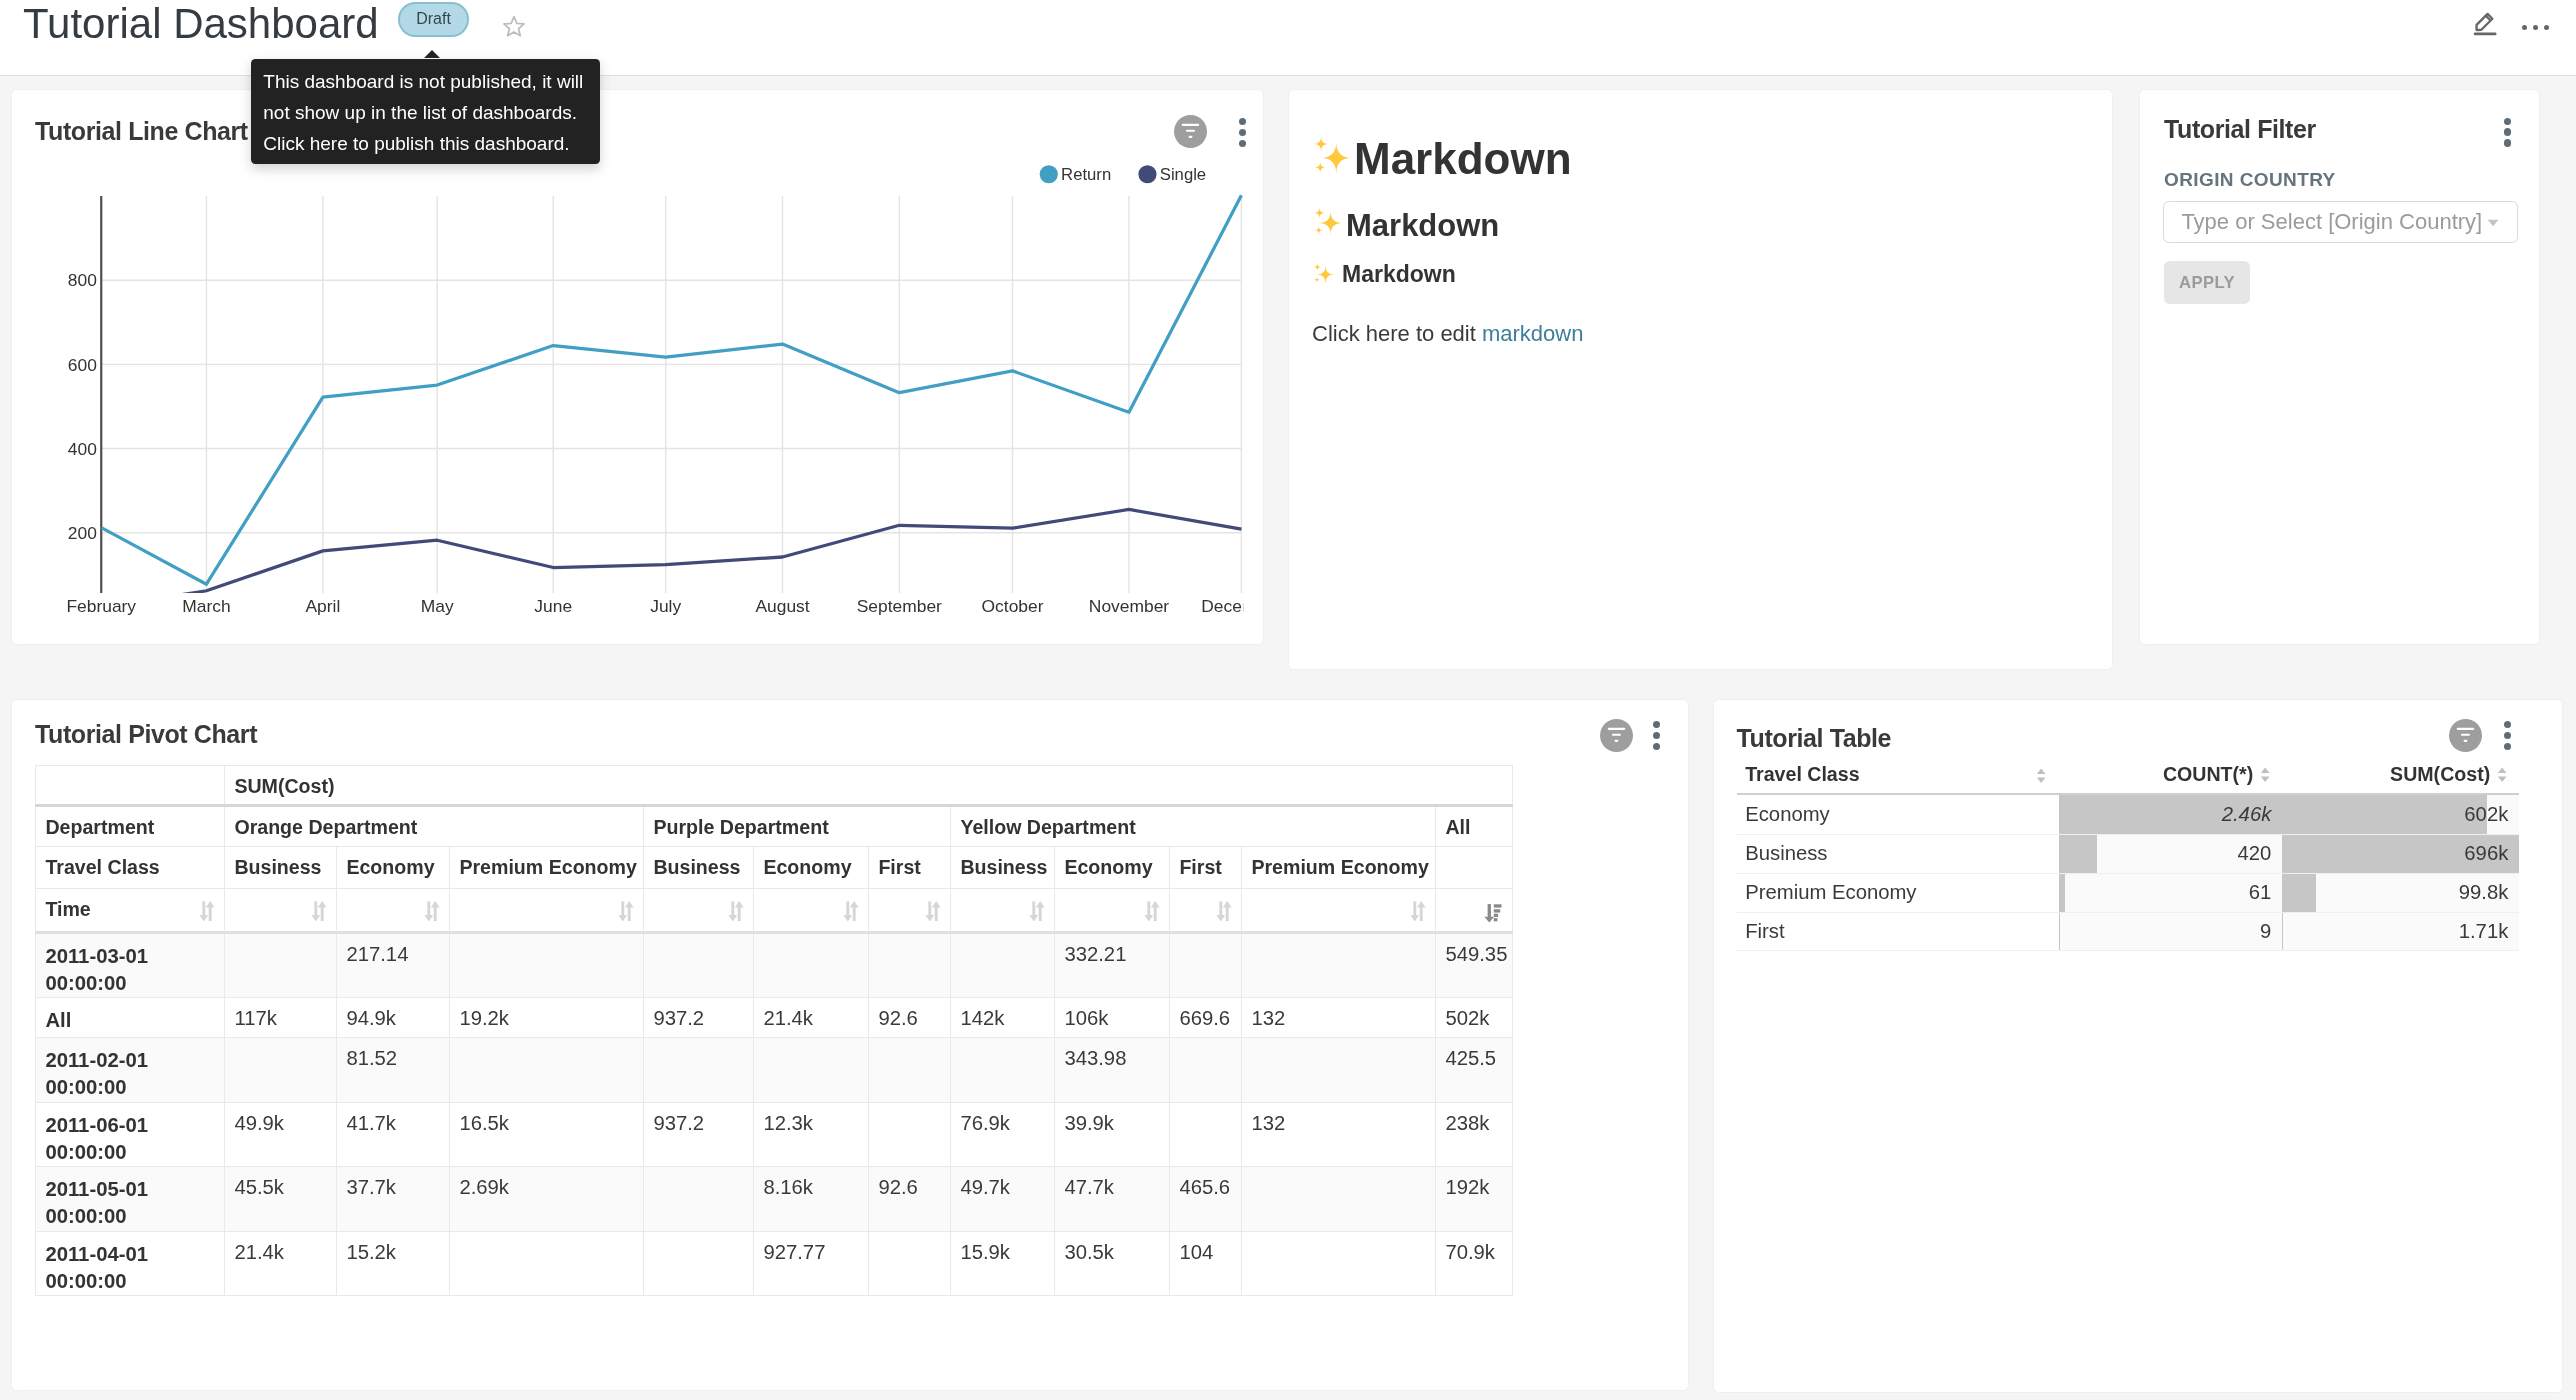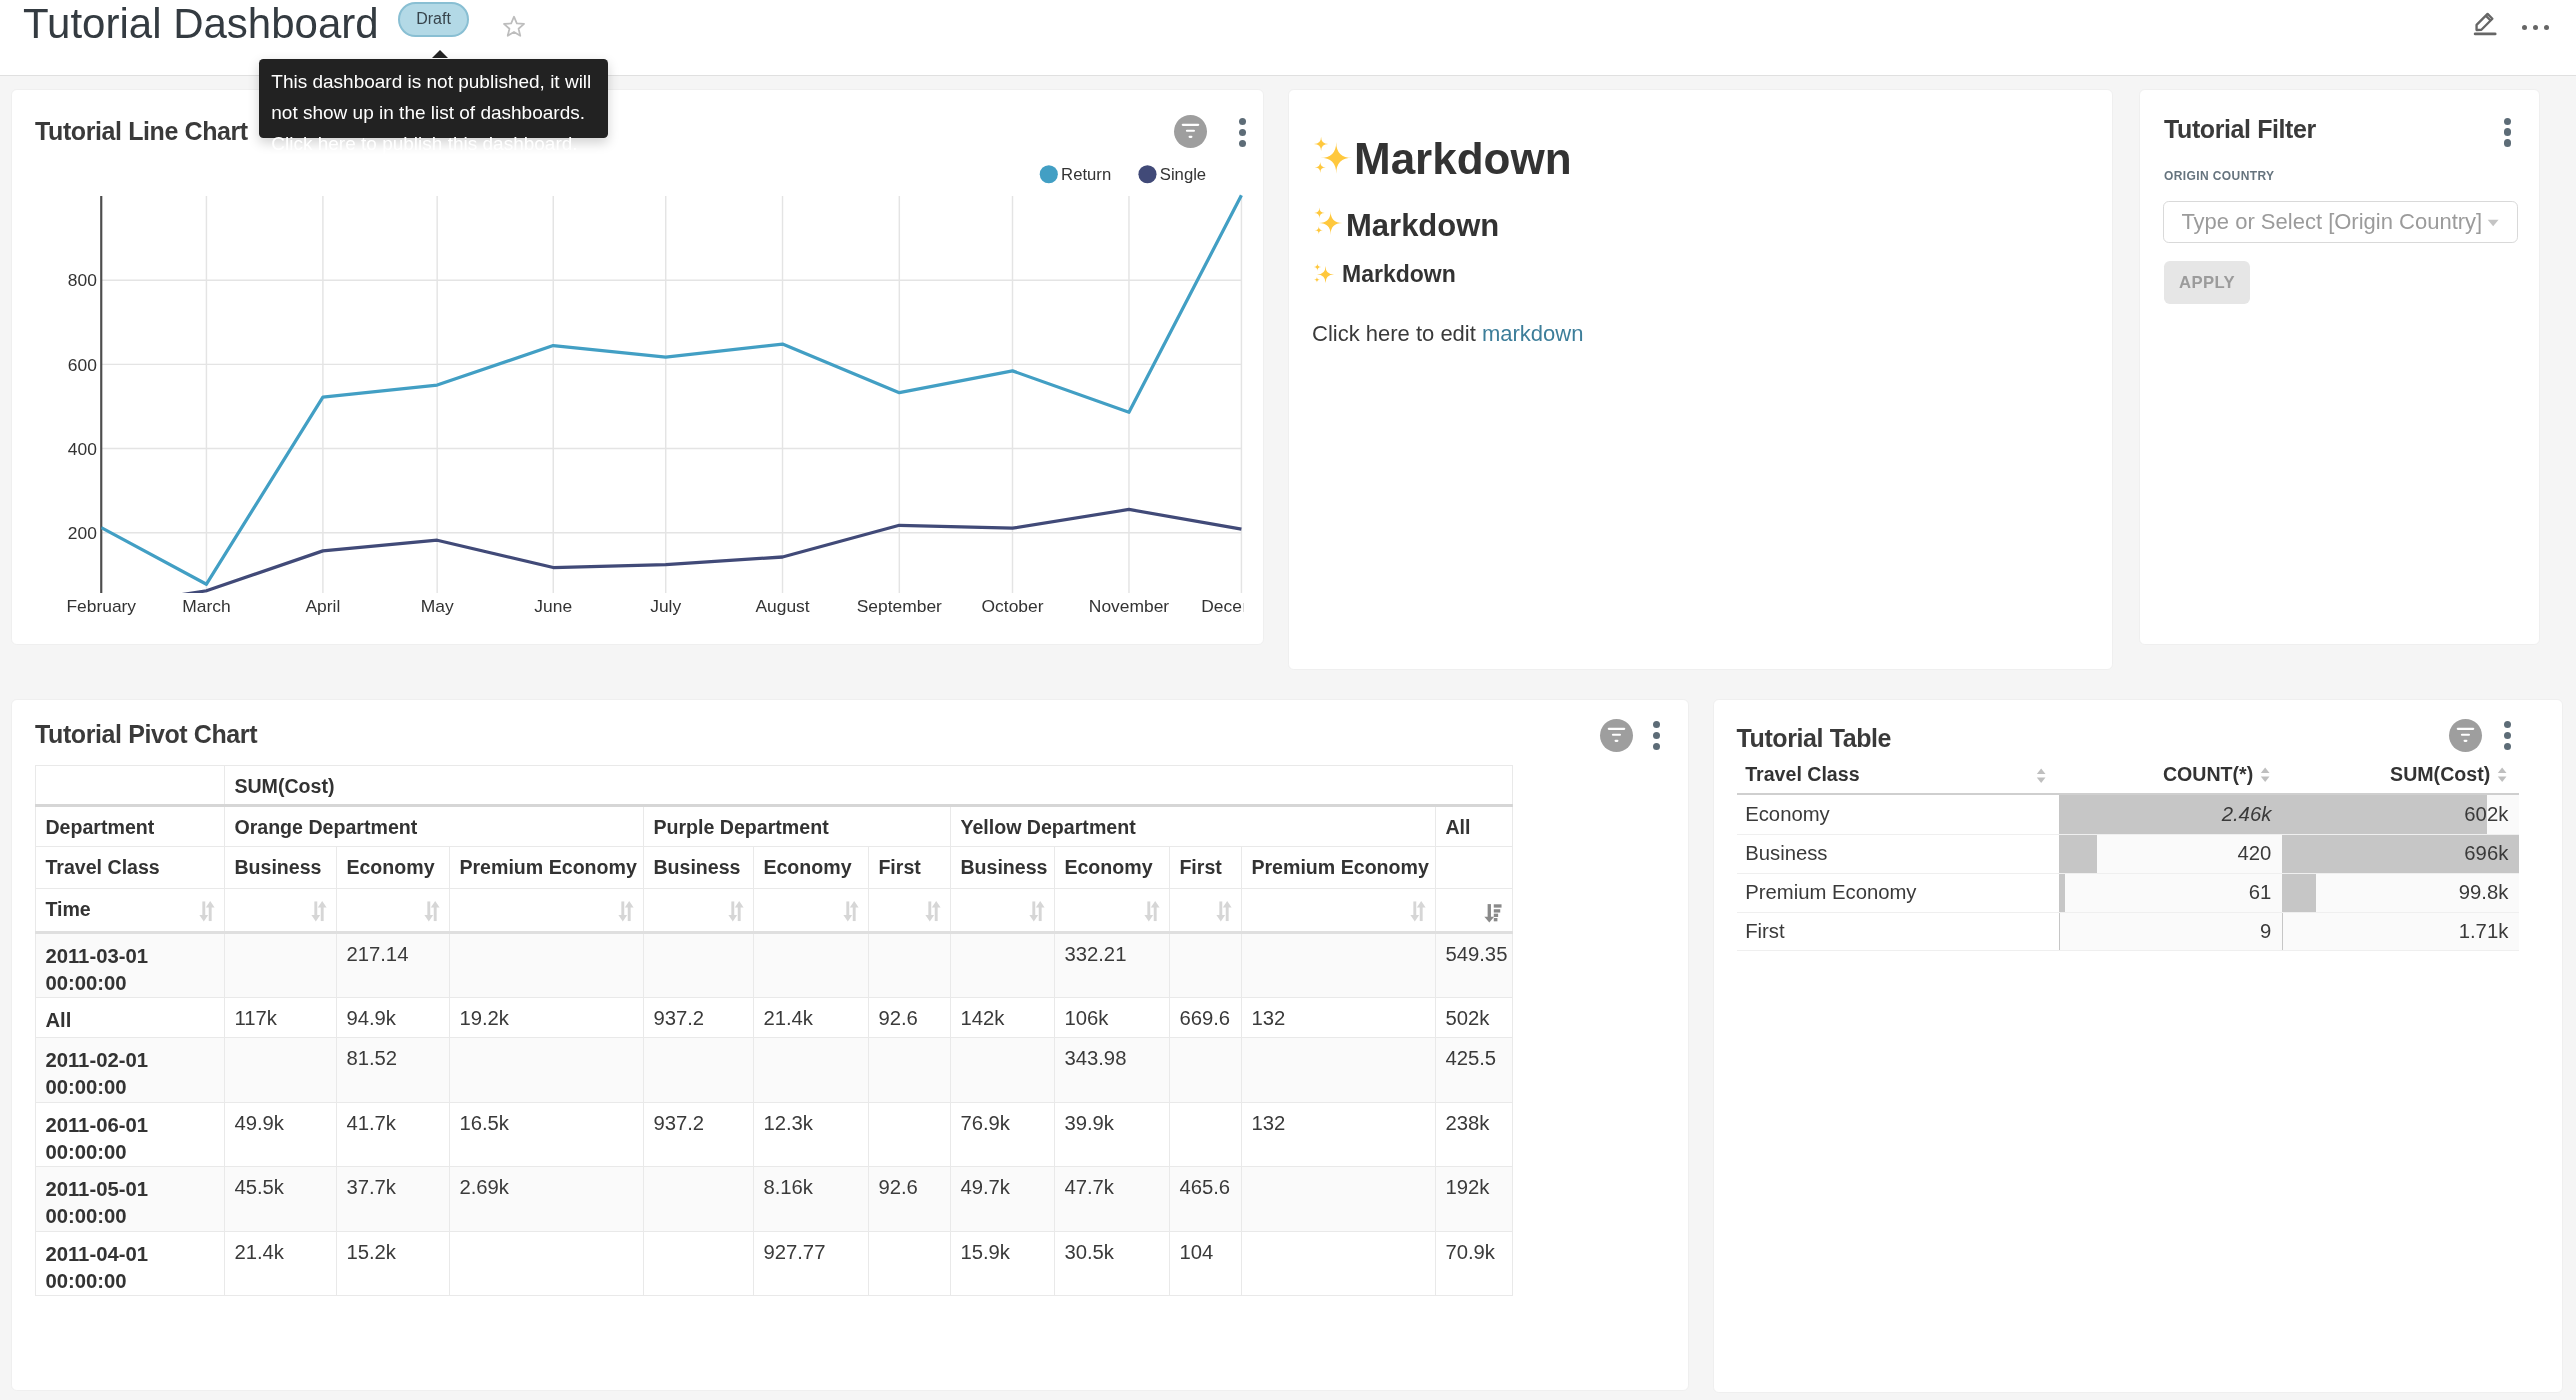--- a/index.html
+++ b/index.html
@@ -3,21 +3,21 @@
 <meta charset="utf-8">
 <style>
 * { margin:0; padding:0; box-sizing:border-box; }
 html,body { width:2576px; height:1400px; font-family:"Liberation Sans", sans-serif; background:#F5F5F5; overflow:hidden; -webkit-font-smoothing:antialiased; }
 .abs { position:absolute; }
 #header { position:absolute; left:0; top:0; width:2576px; height:76px; background:#fff; border-bottom:1.5px solid #E0E0E0; }
 .title { position:absolute; left:23px; top:0px; font-size:42px; color:#343B41; }
 .pill { position:absolute; left:398px; top:2px; width:71px; height:35px; border-radius:17.4px; background:#B3D9E6; border:2.2px solid #89BFD3; color:#37444C; font-size:16px; line-height:30.5px; text-align:center; }
 .card { position:absolute; background:#fff; border-radius:5.8px; border:0.7px solid #EFEFEF; }
 .cardtitle { position:absolute; font-size:25px; font-weight:bold; color:#3A3A3A; letter-spacing:-0.4px; }
-.tooltip { position:absolute; left:259px; top:59px; width:349px; height:79px; background:#222; border-radius:4.4px; box-shadow:0 4.4px 11.6px rgba(0,0,0,0.18); color:#fff; font-size:19px; line-height:31px; padding:6.5px 12.3px; z-index:50; }
+.tooltip { position:absolute; left:251px; top:59px; width:349px; height:105px; background:#222; border-radius:4.4px; box-shadow:0 4.4px 11.6px rgba(0,0,0,0.18); color:#fff; font-size:19px; line-height:31px; padding:6.5px 12.3px; z-index:50; }
 .tooltip .caret { position:absolute; left:173px; top:-8.7px; width:0; height:0; border-left:8.7px solid transparent; border-right:8.7px solid transparent; border-bottom:8.7px solid #222; }
 .kebab { position:absolute; width:8.7px; }
 .kebab i { display:block; width:7.3px; height:7.3px; border-radius:50%; background:#5D6C77; margin:0 auto 3.6px; }
 .fcircle { position:absolute; width:33px; height:33px; border-radius:50%; background:#9E9E9E; }
 #pt { border-collapse:collapse; table-layout:fixed; width:1477px; font-size:20.3px; color:#3A3A3A; }
 #pt td { border:1.5px solid #E9E9E9; padding:8.7px 0 0 9.4px; vertical-align:top; overflow:hidden; white-space:nowrap; }
 #pt tr.r1 td { border-bottom:3.6px solid #D6D6D6; }
 #pt td.hd { font-weight:bold; font-size:19.6px; color:#333; }
 #pt td.dl { font-weight:bold; color:#333; line-height:27px; }
 #pt td.ic { position:relative; }
@@ -160,21 +160,21 @@
   <div class="abs" style="left:23px; top:231px; font-size:22px; color:#3A3A3A;">Click here to edit <span style="color:#3D7E9A;">markdown</span></div>
 </div>
 
 <div class="card" style="left:2139px; top:89px; width:401px; height:556px;">
   <div class="cardtitle" style="left:24px; top:25px;">Tutorial Filter</div>
   <div class="kebab" style="left:363px; top:27.6px;">
       <i></i>
       <i></i>
       <i></i>
     </div>
-  <div class="abs" style="left:24px; top:79px; font-size:12px; font-weight:bold; color:#66747E; letter-spacing:0.4px;">ORIGIN COUNTRY</div>
+  <div class="abs" style="left:24px; top:79px; font-size:19px; font-weight:bold; color:#66747E; letter-spacing:0.4px;">ORIGIN COUNTRY</div>
   <div class="abs" style="left:23px; top:111px; width:355px; height:42px; border:1.5px solid #D9D9D9; border-radius:5.8px; background:#fff;">
     <div class="abs" style="left:17.4px; top:6.5px; font-size:22px; color:#9B9B9B;">Type or Select [Origin Country]</div>
     <svg class="abs" style="right:18px; top:16.7px;" width="12.3" height="8" viewBox="0 0 17 11">
         <path d="M1 1 L8.5 10 L16 1 Z" fill="#C4C4C4"></path>
       </svg>
   </div>
   <div class="abs" style="left:24px; top:171px; width:86px; height:43px; background:#E6E6E6; border-radius:5.8px; color:#9B9B9B; font-size:16.7px; font-weight:bold; text-align:center; line-height:43px; letter-spacing:0.4px;">APPLY</div>
 </div>
 
 <div class="card" style="left:11px; top:699px; width:1678px; height:692px;">

